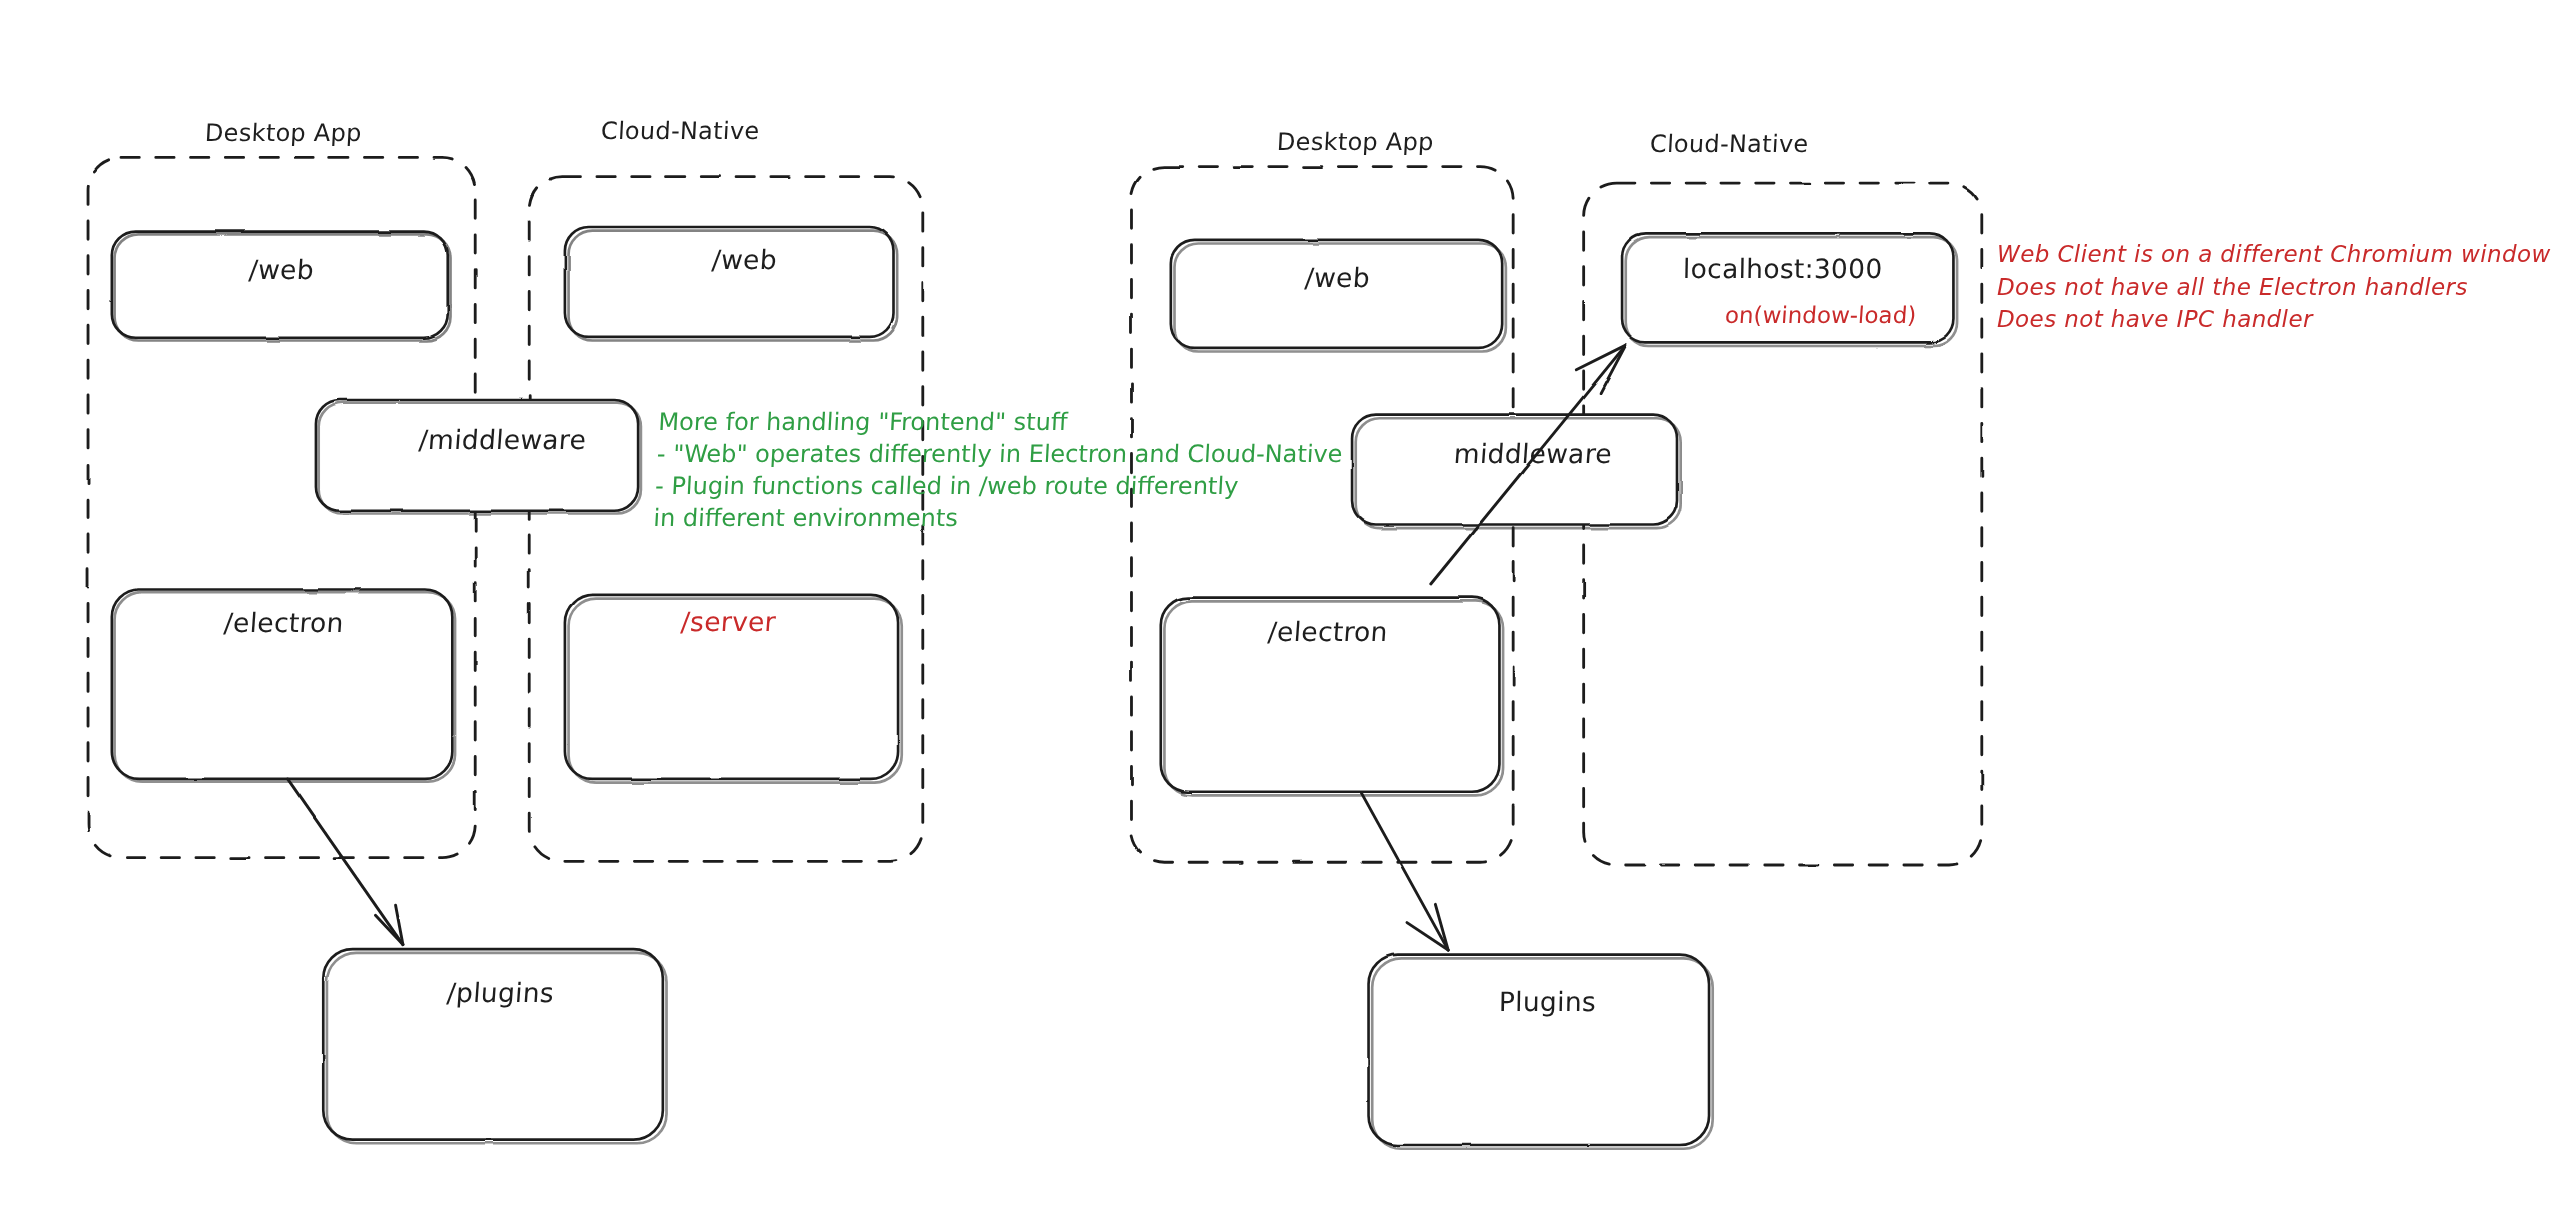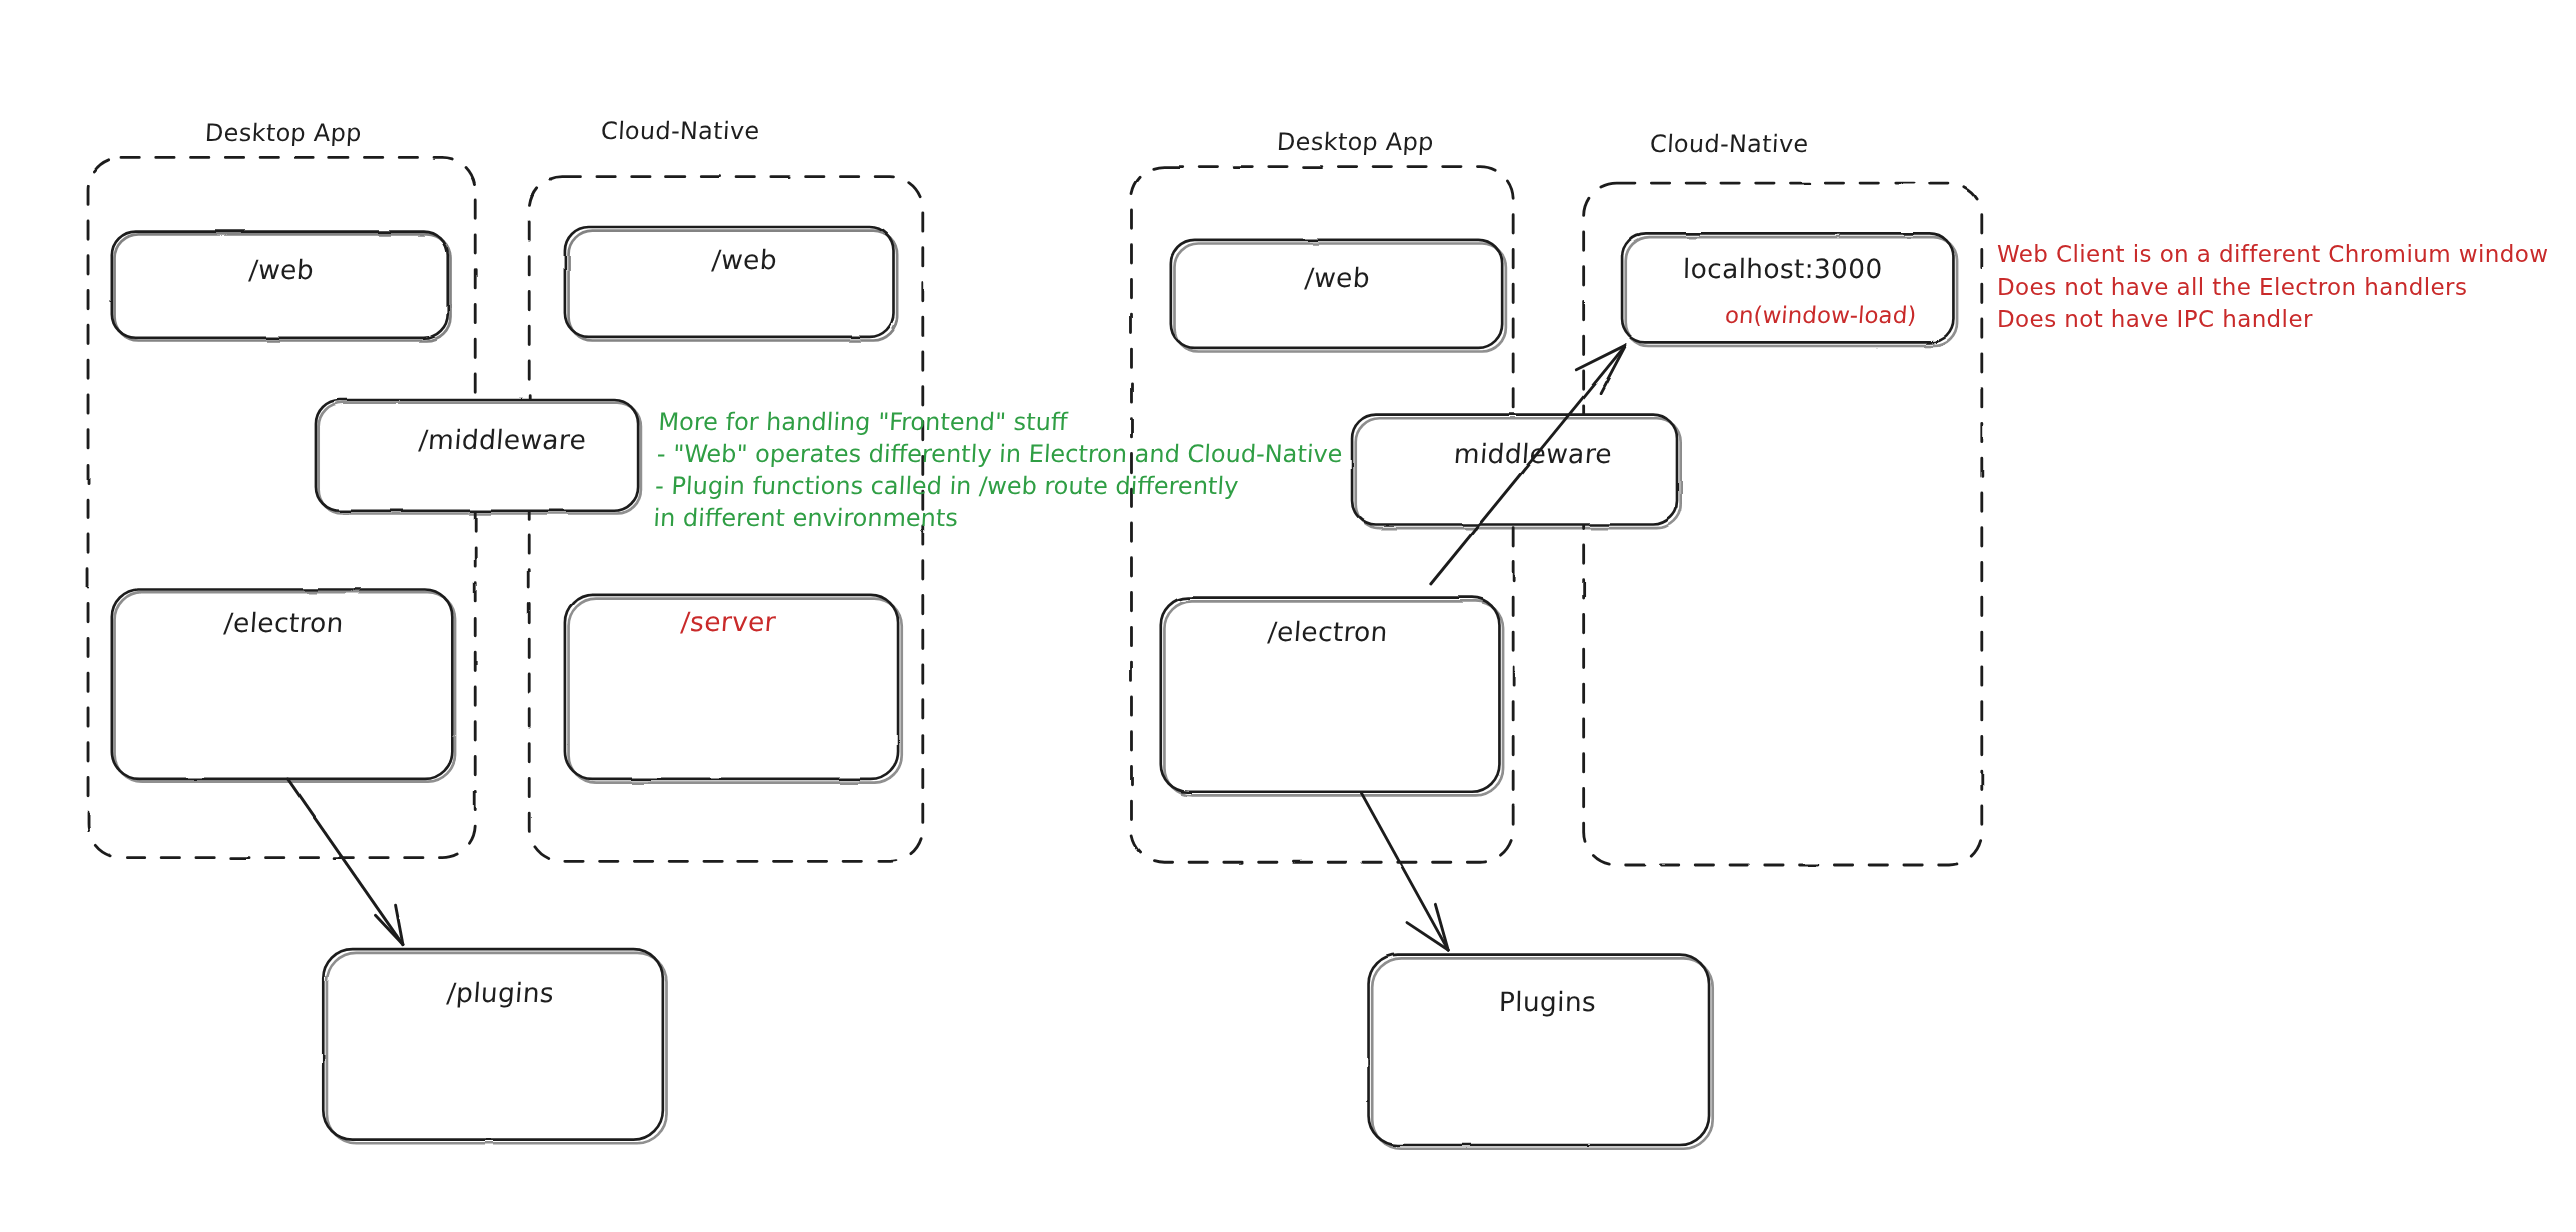--- a/index.html
+++ b/index.html
@@ -172,18 +172,18 @@
   <div class="lbl group-label" style="left:1277px; top:128px;">Desktop App</div>
   <div class="lbl group-label" style="left:1650px; top:130px;">Cloud-Native</div>
 
   <div class="lbl node-label" style="left:1305px; top:262px;">/web</div>
   <div class="lbl node-label-plain" style="left:1683px; top:253px;">localhost:3000</div>
   <div class="sub-label" style="left:1725px; top:302px;">on(window-load)</div>
   <div class="lbl node-label" style="left:1454px; top:438px;">middleware</div>
   <div class="lbl node-label" style="left:1268px; top:616px;">/electron</div>
   <div class="lbl node-label-plain" style="left:1499px; top:986px;">Plugins</div>
 
-  <div class="note-red" style="left:1997px; top:238px;">Web Client is on a different Chromium window
+  <div class="note-red" style="left:1997px; top:238px;font-style:italic;">Web Client is on a different Chromium window
 Does not have all the Electron handlers
 Does not have IPC handler</div>
 
 </div>
 
 
 </body></html>

